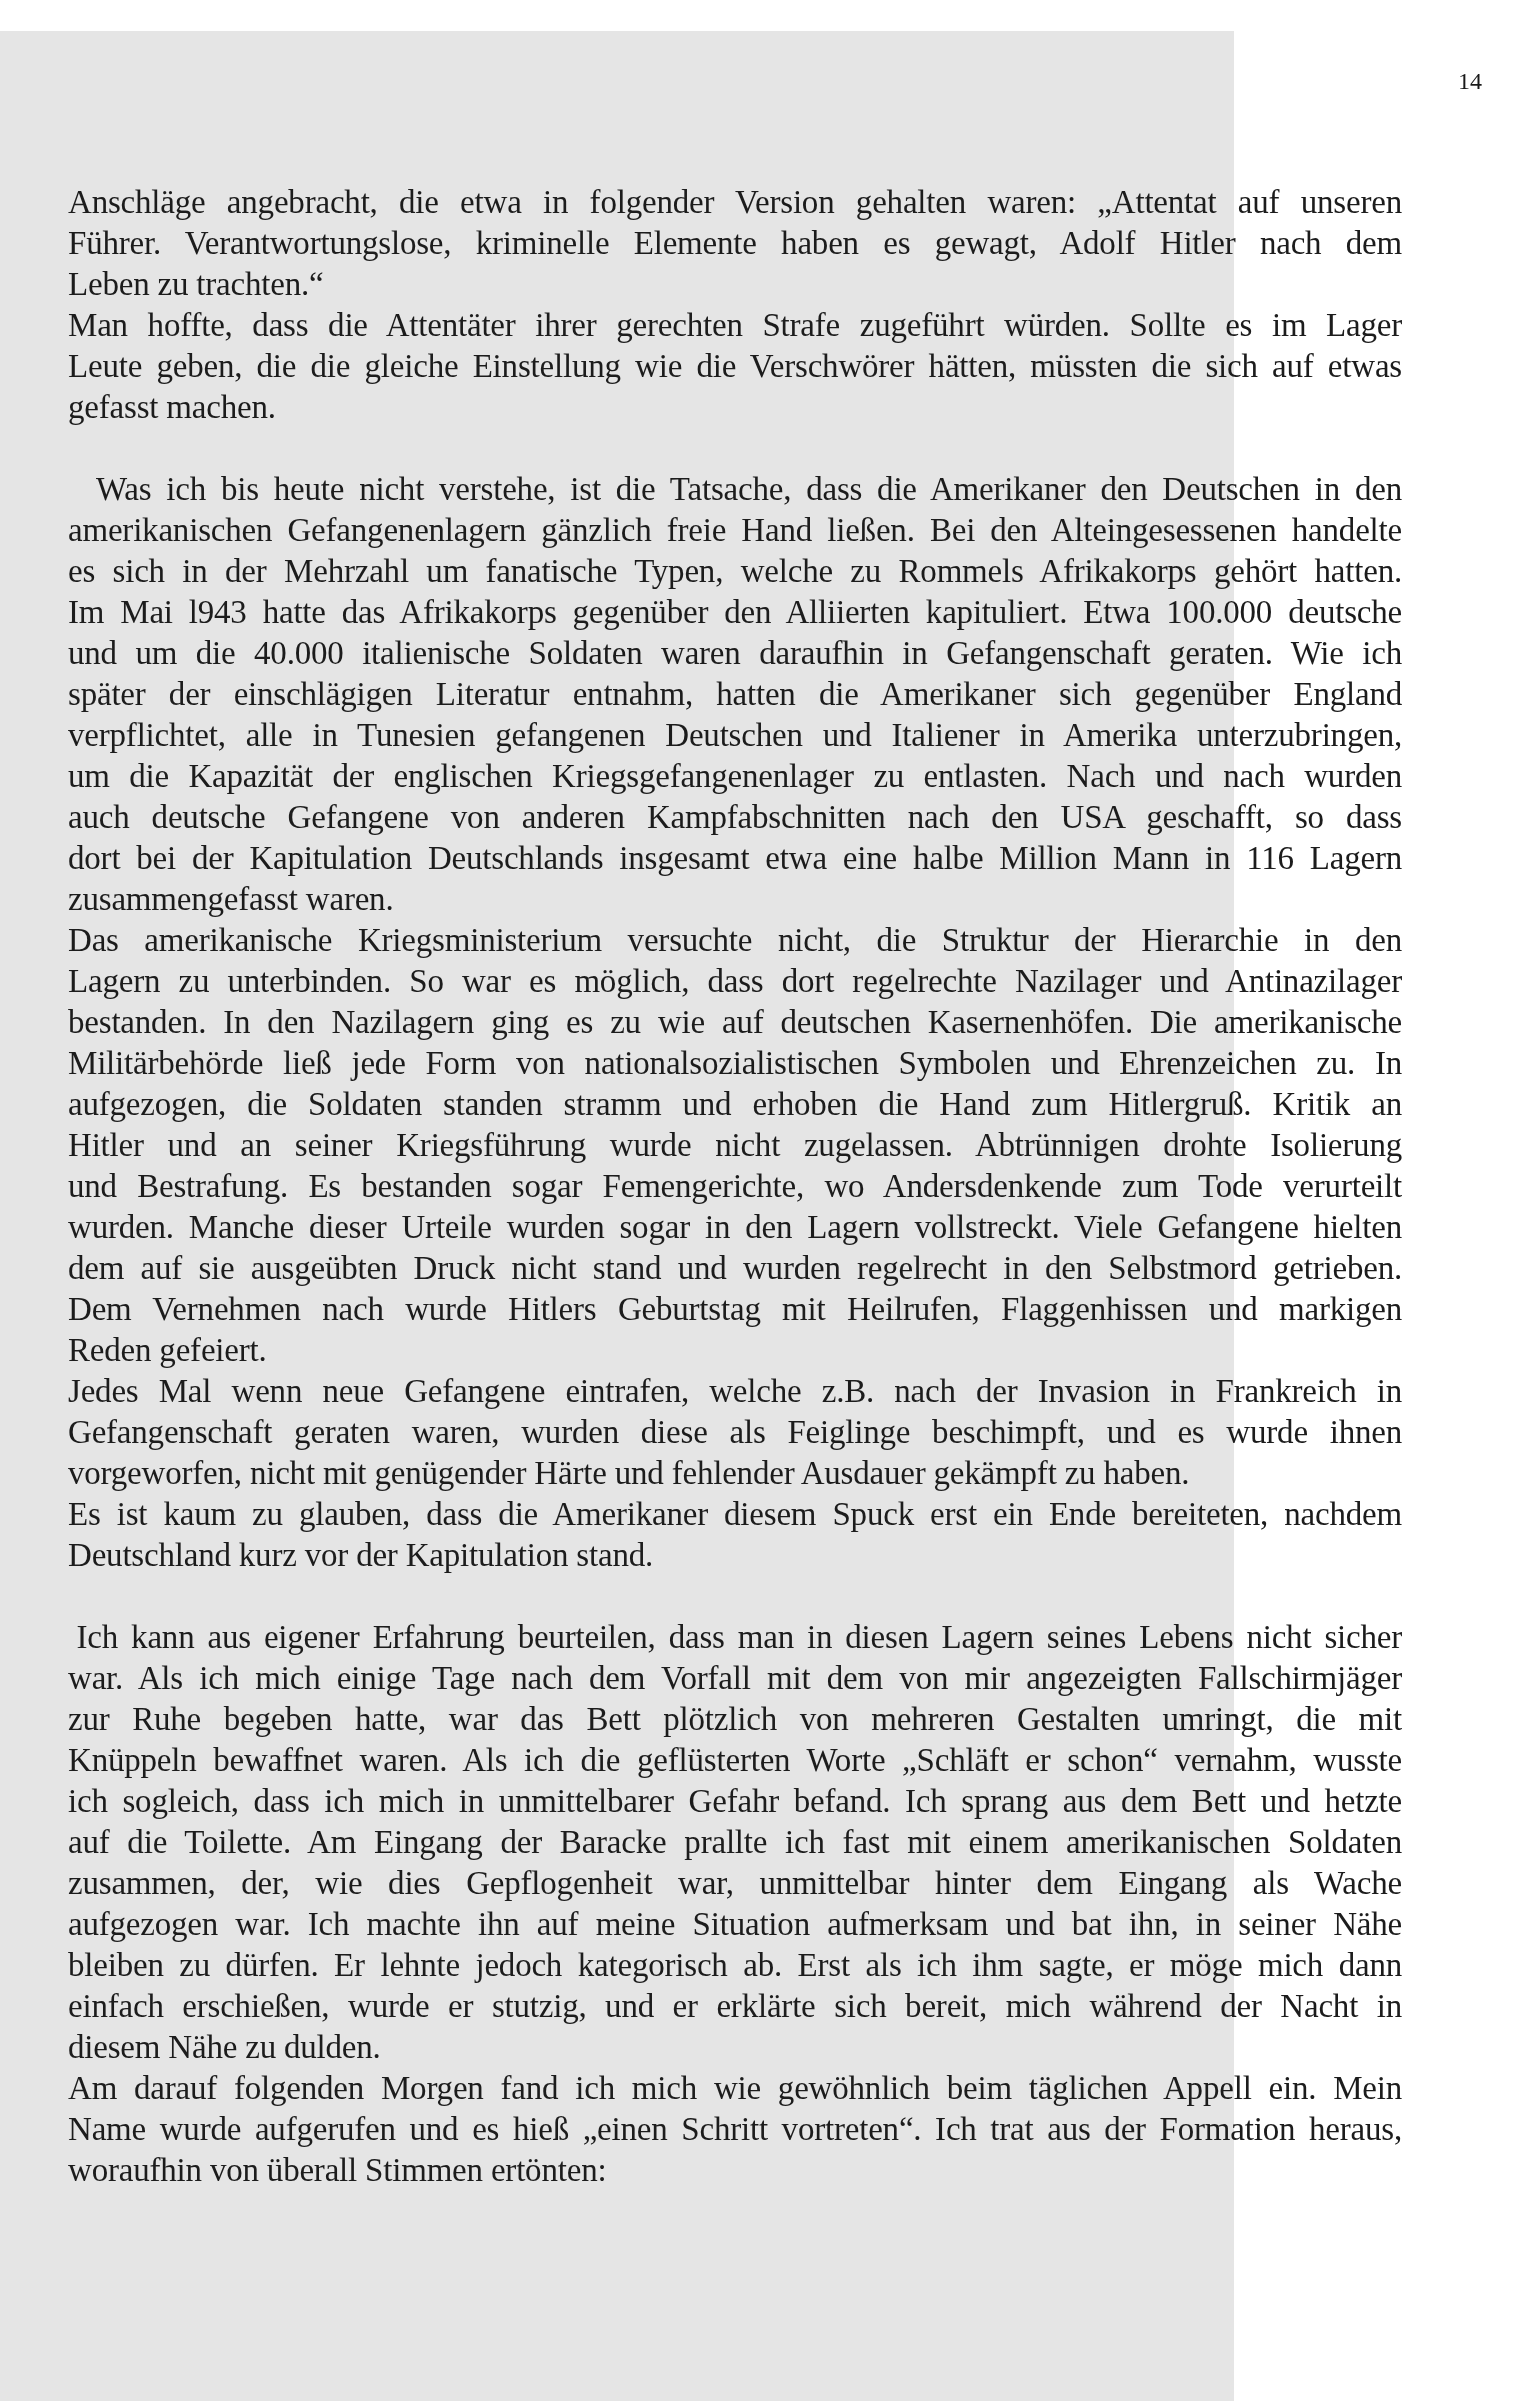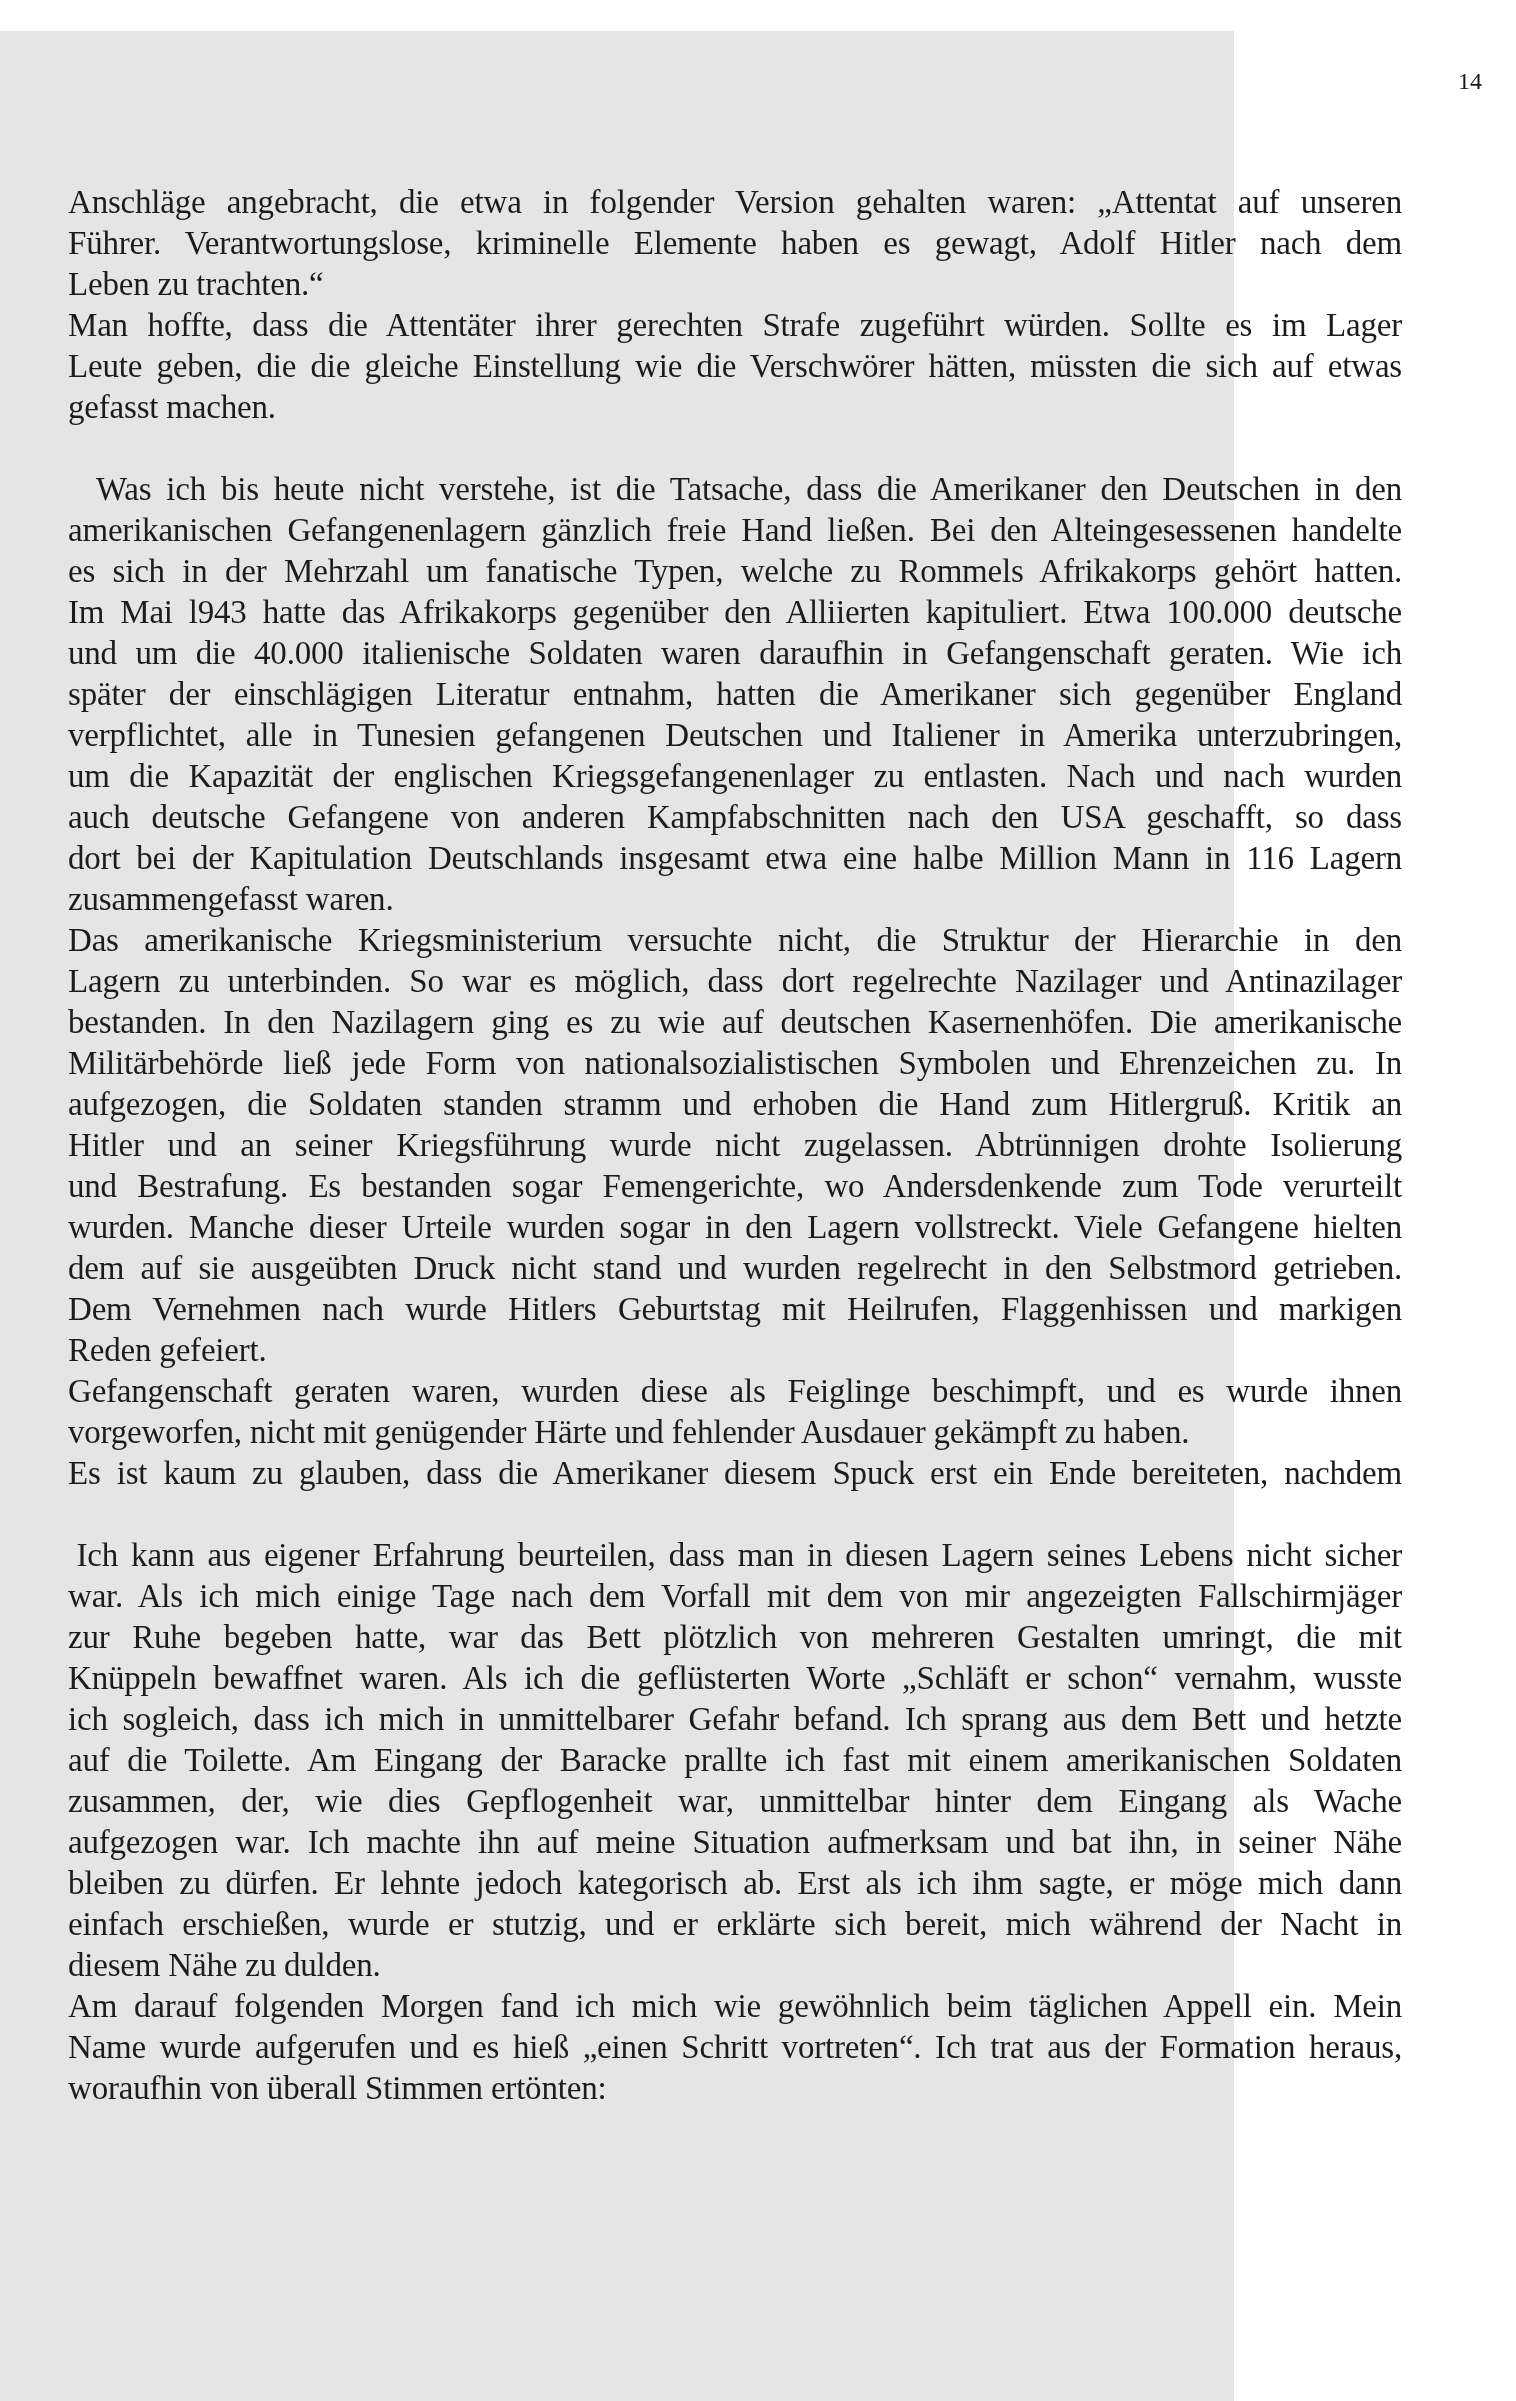--- a/index.html
+++ b/index.html
@@ -60,25 +60,27 @@
         <span class="line">Militärbehörde ließ jede Form von nationalsozialistischen Symbolen und Ehrenzeichen zu. In</span>
         <span class="line">aufgezogen, die Soldaten standen stramm und erhoben die Hand zum Hitlergruß. Kritik an</span>
         <span class="line">Hitler und an seiner Kriegsführung wurde nicht zugelassen. Abtrünnigen drohte Isolierung</span>
         <span class="line">und Bestrafung. Es bestanden sogar Femengerichte, wo Andersdenkende zum Tode verurteilt</span>
         <span class="line">wurden. Manche dieser Urteile wurden sogar in den Lagern vollstreckt. Viele Gefangene hielten</span>
         <span class="line">dem auf sie ausgeübten Druck nicht stand und wurden regelrecht in den Selbstmord getrieben.</span>
         <span class="line">Dem Vernehmen nach wurde Hitlers Geburtstag mit Heilrufen, Flaggenhissen und markigen</span>
         <span class="line last">Reden gefeiert.</span>
       </div>
       <div class="para">
+        <span class="line">Jedes Mal wenn neue Gefangene eintrafen, welche z.B. nach der Invasion in Frankreich in</span>
         <span class="line">Gefangenschaft geraten waren, wurden diese als Feiglinge beschimpft, und es wurde ihnen</span>
         <span class="line last">vorgeworfen, nicht mit genügender Härte und fehlender Ausdauer gekämpft zu haben.</span>
       </div>
       <div class="para">
         <span class="line">Es ist kaum zu glauben, dass die Amerikaner diesem Spuck erst ein Ende bereiteten, nachdem</span>
+        <span class="line last">Deutschland kurz vor der Kapitulation stand.</span>
       </div>
       <div class="para gap">
         <span class="line indent-sm">Ich kann aus eigener Erfahrung beurteilen, dass man in diesen Lagern seines Lebens nicht sicher</span>
         <span class="line">war. Als ich mich einige Tage nach dem Vorfall mit dem von mir angezeigten Fallschirmjäger</span>
         <span class="line">zur Ruhe begeben hatte, war das Bett plötzlich von mehreren Gestalten umringt, die mit</span>
         <span class="line">Knüppeln bewaffnet waren. Als ich die geflüsterten Worte „Schläft er schon“ vernahm, wusste</span>
         <span class="line">ich sogleich, dass ich mich in unmittelbarer Gefahr befand. Ich sprang aus dem Bett und hetzte</span>
         <span class="line">auf die Toilette. Am Eingang der Baracke prallte ich fast mit einem amerikanischen Soldaten</span>
         <span class="line">zusammen, der, wie dies Gepflogenheit war, unmittelbar hinter dem Eingang als Wache</span>
         <span class="line">aufgezogen war. Ich machte ihn auf meine Situation aufmerksam und bat ihn, in seiner Nähe</span>

